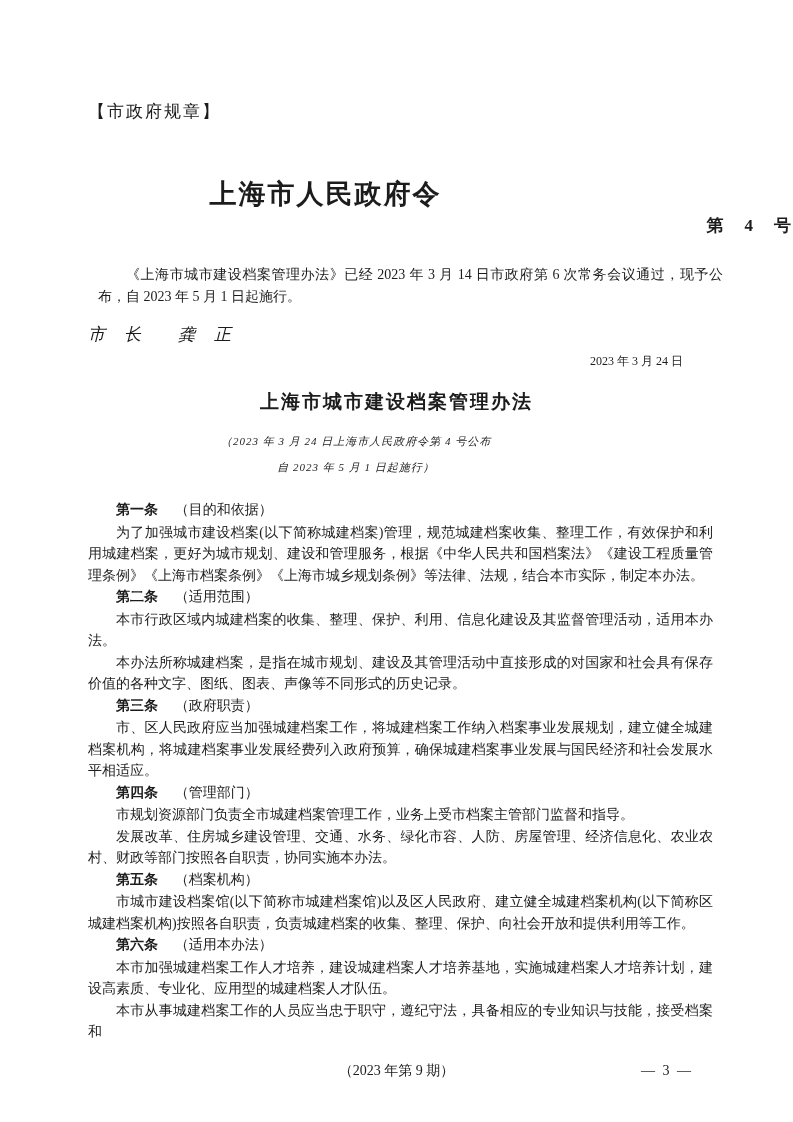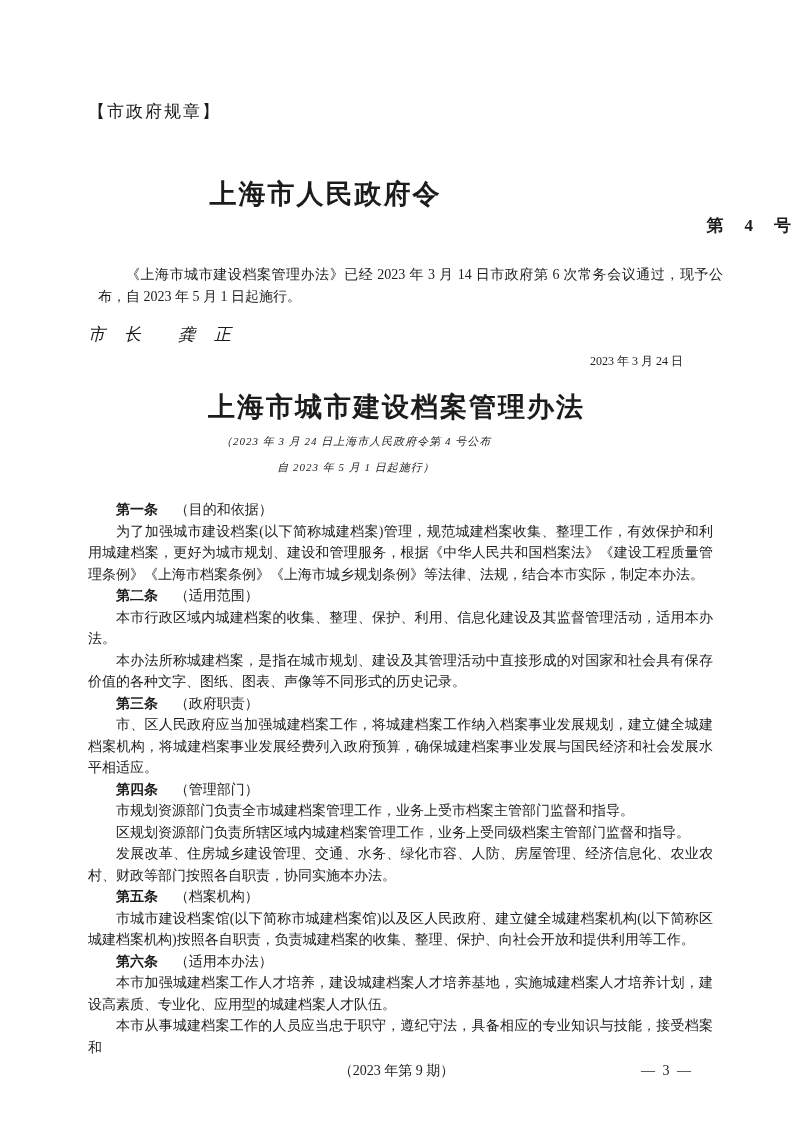--- a/index.html
+++ b/index.html
@@ -35,40 +35,40 @@
     text-align:left; padding-right:83px;
     font-size:17px; font-style:italic; letter-spacing:1px;
     line-height:26px; margin:0;
   }
   .sig-date {
     text-align:right; padding-right:30px;
     font-size:12px; line-height:26px; margin:0;
   }
   .reg-title {
     position:absolute; top:389px; left:0; width:793px;
-    text-align:center; font-size:27px; font-weight:bold; letter-spacing:2px;
+    text-align:center; font-size:19px; font-weight:bold; letter-spacing:2px;
   }
   .reg-subtitle {
     position:absolute; top:428px; left:0; width:712px;
     text-align:center; font-size:11px; font-style:italic;
     line-height:26px; letter-spacing:1px;
   }
   .articles {
     position:absolute; top:499px; left:88px; width:625px;
     font-size:14px; line-height:21.5px;
   }
   .articles p { margin:0; }
   .para {
     text-align:justify; text-justify:inter-ideograph;
     text-indent:2em;
   }
   .art-head { text-indent:2em; }
   .art-no {
     font-weight:bold;
-    font-family:Liberation Serif, serif;
+    font-family:Liberation Mono, monospace;
   }
   .art-sub { margin-left:1.2em; }
   .footer {
     position:absolute; top:1020px; left:0; width:793px;
     font-size:14px; line-height:22px;margin-top:40px;
   }
   .footer-issue { text-align:center; }
   .footer-page { position:absolute; top:0; right:100px; letter-spacing:2px; }
 </style>
 </head>
@@ -101,21 +101,20 @@
 
     <p class="art-head"><span class="art-no">第二条</span><span class="art-sub">（适用范围）</span></p>
     <p class="para">本市行政区域内城建档案的收集、整理、保护、利用、信息化建设及其监督管理活动，适用本办法。</p>
     <p class="para">本办法所称城建档案，是指在城市规划、建设及其管理活动中直接形成的对国家和社会具有保存价值的各种文字、图纸、图表、声像等不同形式的历史记录。</p>
 
     <p class="art-head"><span class="art-no">第三条</span><span class="art-sub">（政府职责）</span></p>
     <p class="para">市、区人民政府应当加强城建档案工作，将城建档案工作纳入档案事业发展规划，建立健全城建档案机构，将城建档案事业发展经费列入政府预算，确保城建档案事业发展与国民经济和社会发展水平相适应。</p>
 
     <p class="art-head"><span class="art-no">第四条</span><span class="art-sub">（管理部门）</span></p>
     <p class="para">市规划资源部门负责全市城建档案管理工作，业务上受市档案主管部门监督和指导。</p>
-    <p class="para">区规划资源部门负责所辖区域内城建档案管理工作，业务上受同级档案主管部门监督和指导。</p>
     <p class="para">发展改革、住房城乡建设管理、交通、水务、绿化市容、人防、房屋管理、经济信息化、农业农村、财政等部门按照各自职责，协同实施本办法。</p>
 
     <p class="art-head"><span class="art-no">第五条</span><span class="art-sub">（档案机构）</span></p>
     <p class="para">市城市建设档案馆(以下简称市城建档案馆)以及区人民政府、建立健全城建档案机构(以下简称区城建档案机构)按照各自职责，负责城建档案的收集、整理、保护、向社会开放和提供利用等工作。</p>
 
     <p class="art-head"><span class="art-no">第六条</span><span class="art-sub">（适用本办法）</span></p>
     <p class="para">本市加强城建档案工作人才培养，建设城建档案人才培养基地，实施城建档案人才培养计划，建设高素质、专业化、应用型的城建档案人才队伍。</p>
     <p class="para">本市从事城建档案工作的人员应当忠于职守，遵纪守法，具备相应的专业知识与技能，接受档案和</p>
 
   </div>

